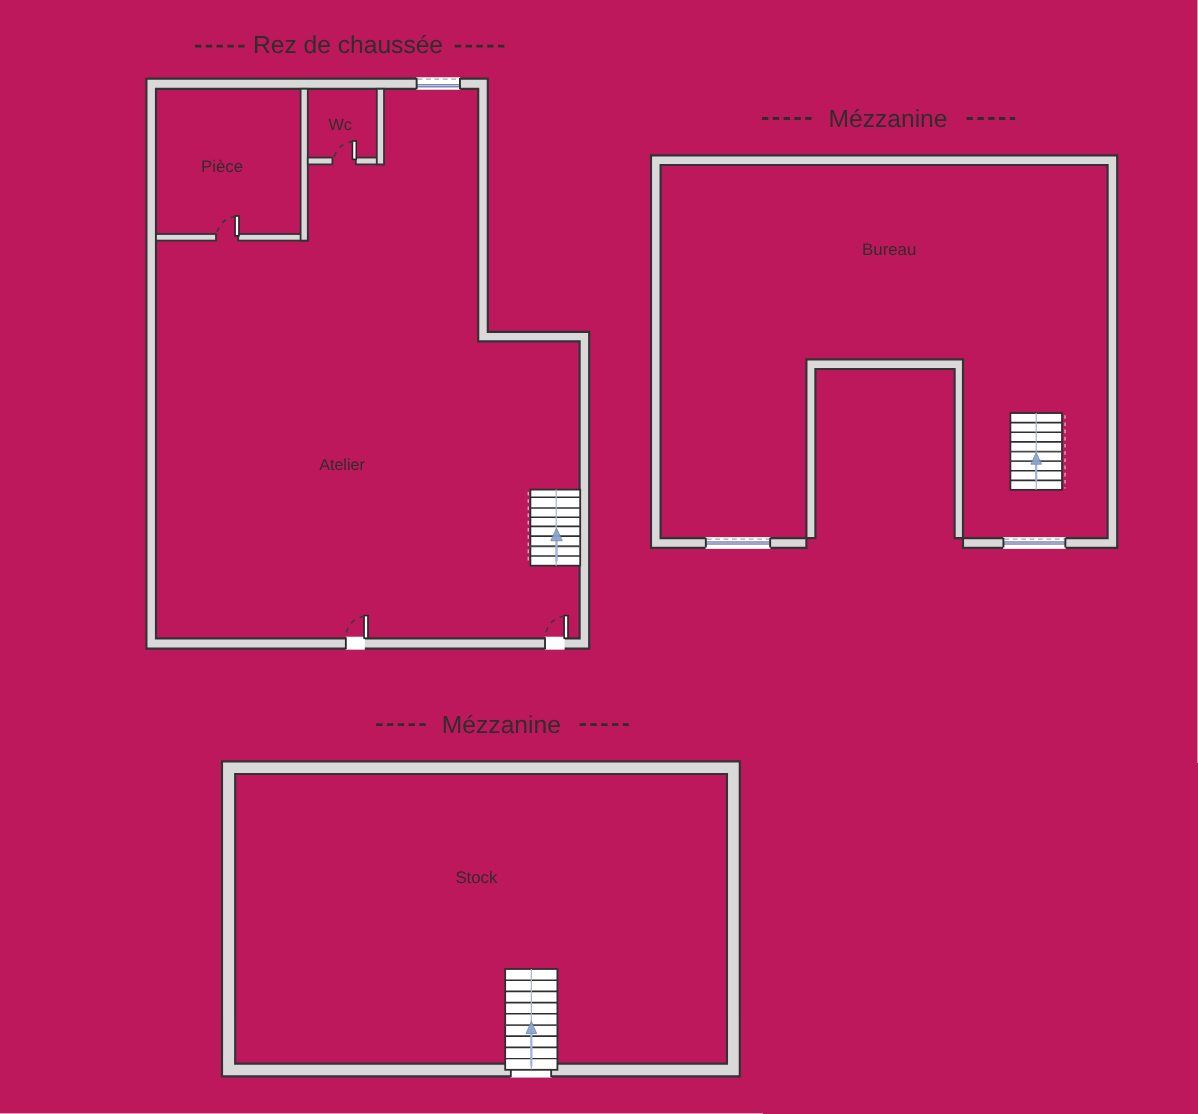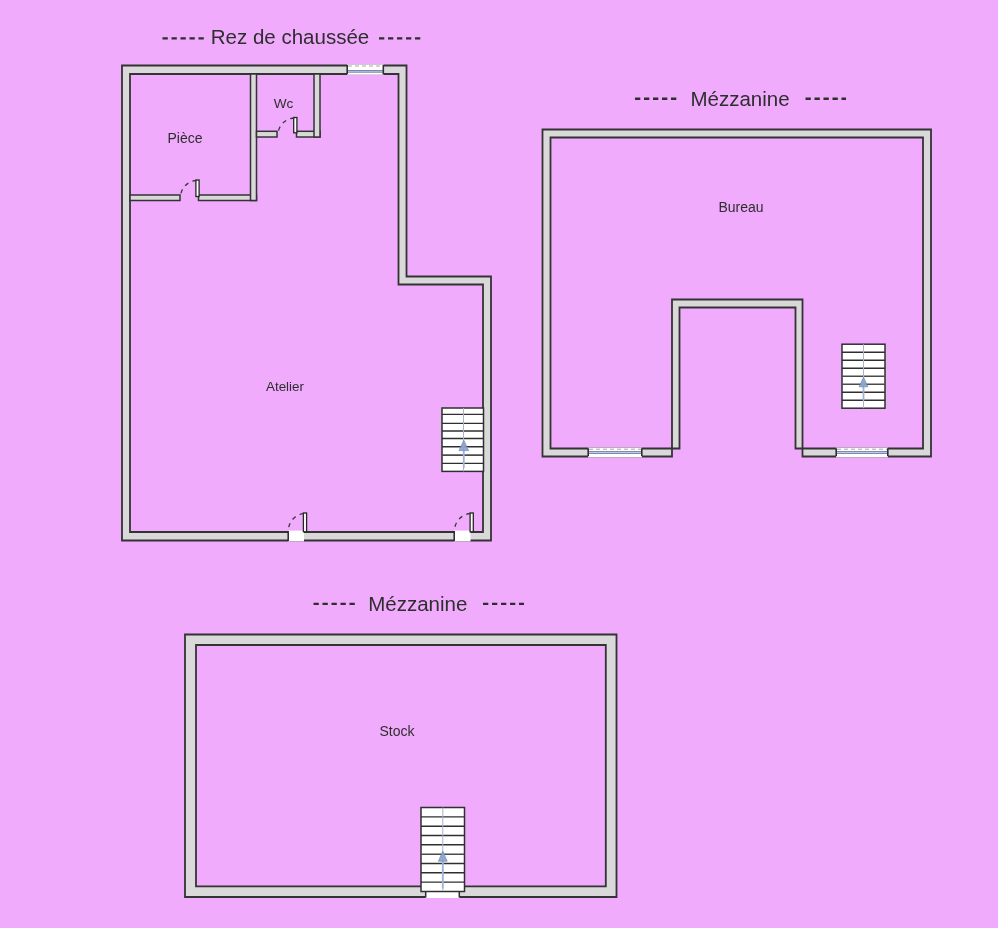--- a/index.html
+++ b/index.html
@@ -1,16 +1,16 @@
 <!DOCTYPE html>
 <html><head>
 <meta charset="utf-8">
 <style>
   html,body{margin:0;padding:0;background:#ffffff;}
-  #canvas{position:relative;width:998px;height:928px;background:#f0abfc;overflow:hidden;}
+  #canvas{position:relative;width:998px;height:928px;background:#be185d;overflow:hidden;}
   svg{position:absolute;left:0;top:0;}
   text{font-family:"Liberation Sans", sans-serif;fill:#2e2e2e;}
 </style>
 </head>
 <body>
 <div id="canvas">
 <svg width="998" height="928" viewBox="0 0 998 928">
 
   <g>
     <line x1="162.5" y1="38.4" x2="204" y2="38.4" stroke="#2e2e2e" stroke-width="2.4" stroke-dasharray="5.3 3.7"></line>

